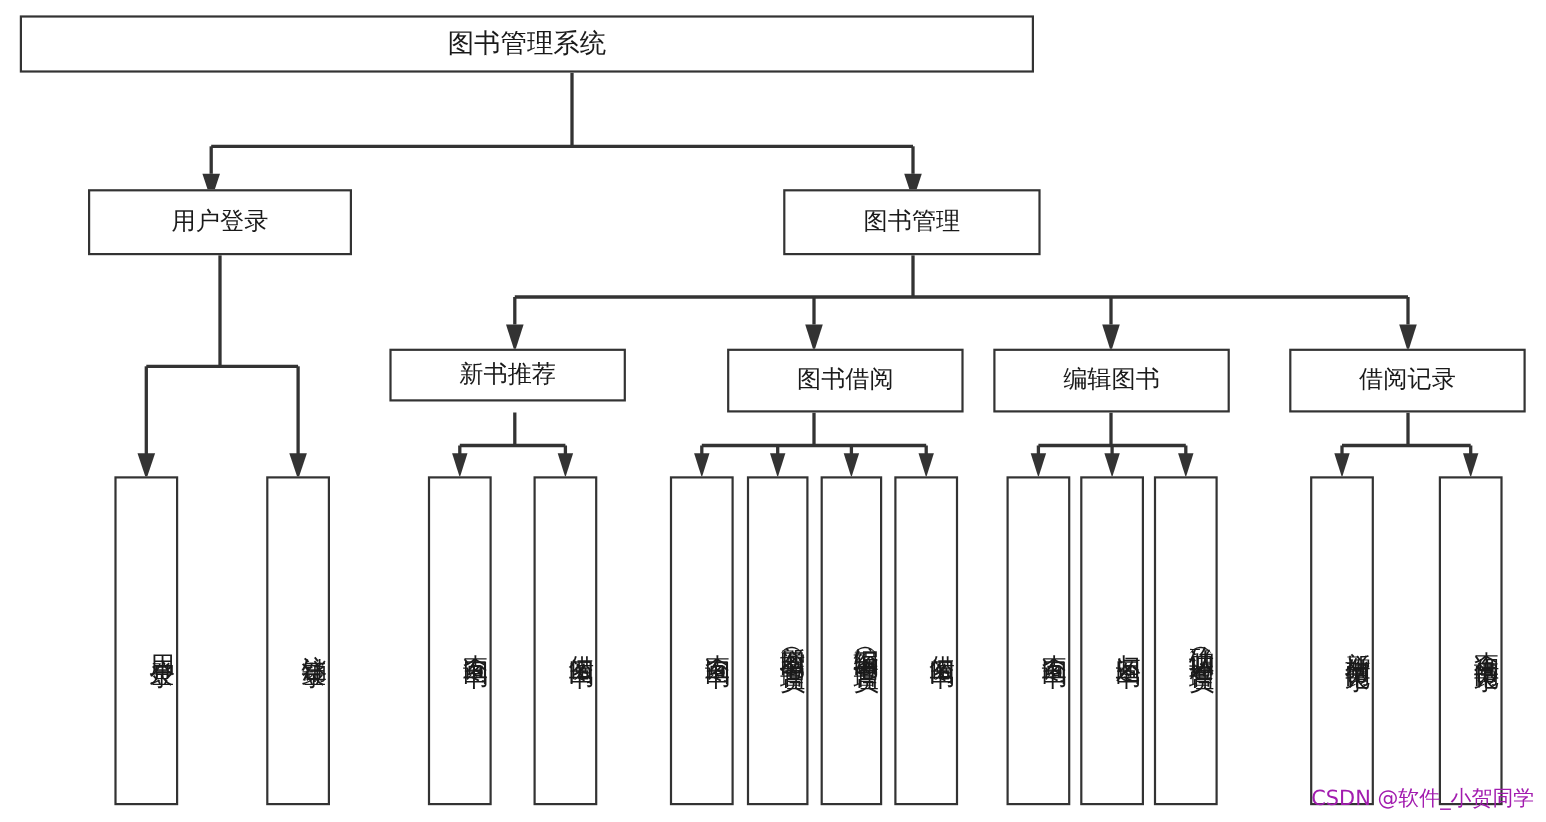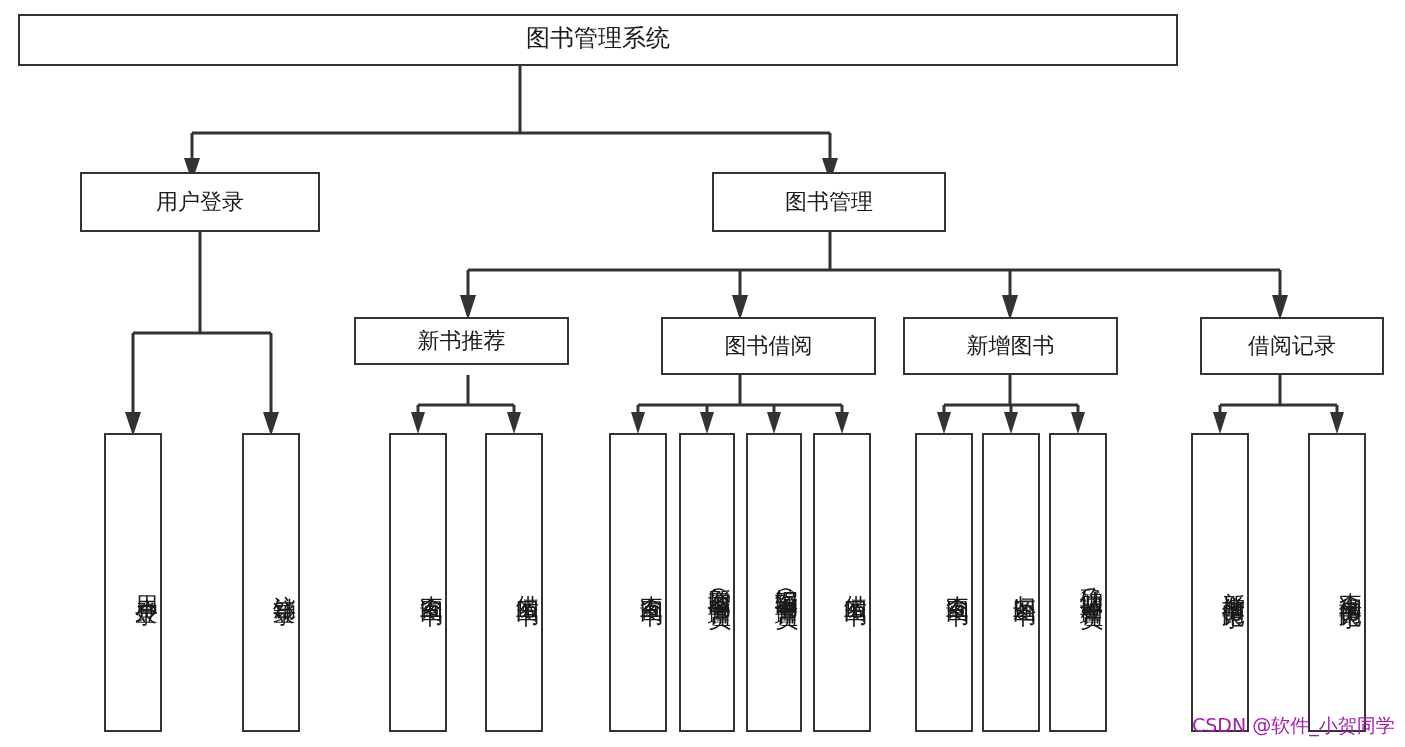--- a/index.html
+++ b/index.html
@@ -149,33 +149,33 @@
 
       <polygon points="937,412 951,412 944,434"></polygon>
       <polygon points="1004,412 1018,412 1011,434"></polygon>
       <polygon points="1071,412 1085,412 1078,434"></polygon>
 
       <polygon points="1213,412 1227,412 1220,434"></polygon>
       <polygon points="1330,412 1344,412 1337,434"></polygon>
     </g>
   </svg>
 
-  <div class="node root" style="left:18px; top:14px; width:1160px; height:52px;font-family:Liberation Mono, monospace;">图书管理系统</div>
+  <div class="node root" style="left:18px; top:14px; width:922px; height:52px;">图书管理系统</div>
 
   <div class="node level2" style="left:80px; top:172px; width:240px; height:60px;">用户登录</div>
 
   <div class="node level2" style="left:712px; top:172px; width:234px; height:60px;">图书管理</div>
 
   <div class="node level3" style="left:354px; top:317px; width:215px; height:48px;">新书推荐</div>
 
   <div class="node level3" style="left:633px; top:317px; width:215px; height:58px;margin-left:28px;">图书借阅</div>
 
-  <div class="node level3" style="left:903px; top:317px; width:215px; height:58px;">新增图书</div>
-
-  <div class="node level3" style="left:1200px; top:317px; width:184px; height:58px;">借阅记录</div>
+  <div class="node level3" style="left:903px; top:317px; width:215px; height:58px;">编辑图书</div>
+
+  <div class="node level3" style="left:1172px; top:317px; width:215px; height:58px;">借阅记录</div>
 
   <div class="node leaf" style="left:104px; top:433px; width:58px; height:299px;">用户登录</div>
 
   <div class="node leaf" style="left:242px; top:433px; width:58px; height:299px;">注销登录</div>
 
   <div class="node leaf" style="left:389px; top:433px; width:58px; height:299px;">查询图书</div>
 
   <div class="node leaf" style="left:485px; top:433px; width:58px; height:299px;">借阅图书</div>
 
   <div class="node leaf" style="left:609px; top:433px; width:58px; height:299px;">查询图书</div>

